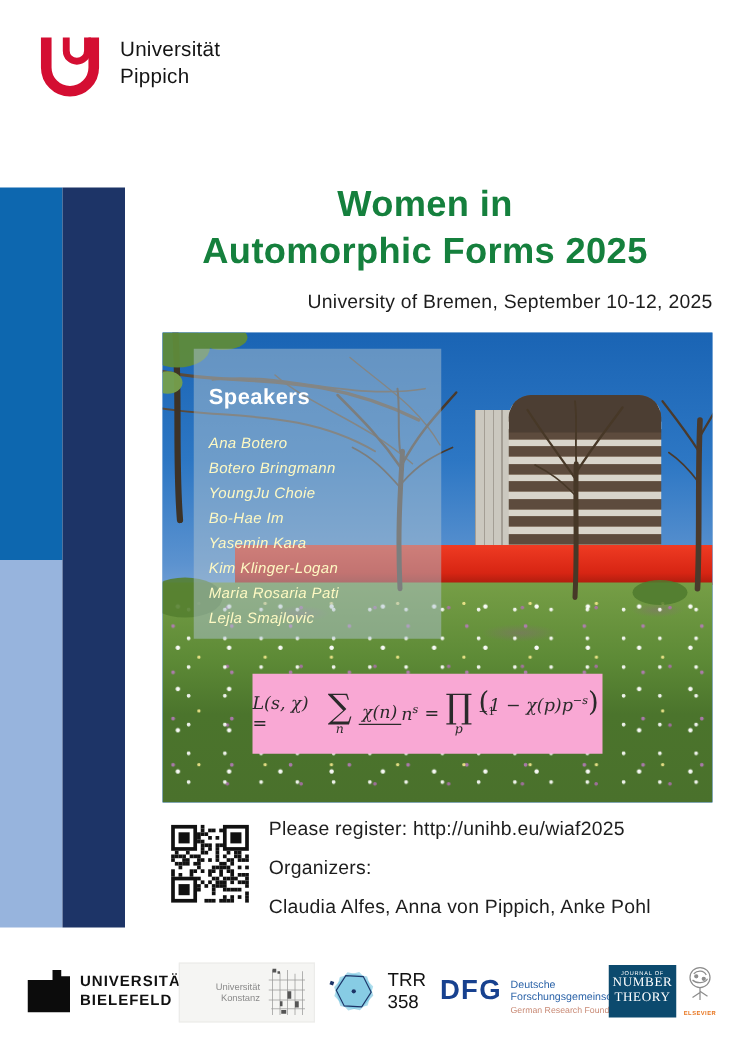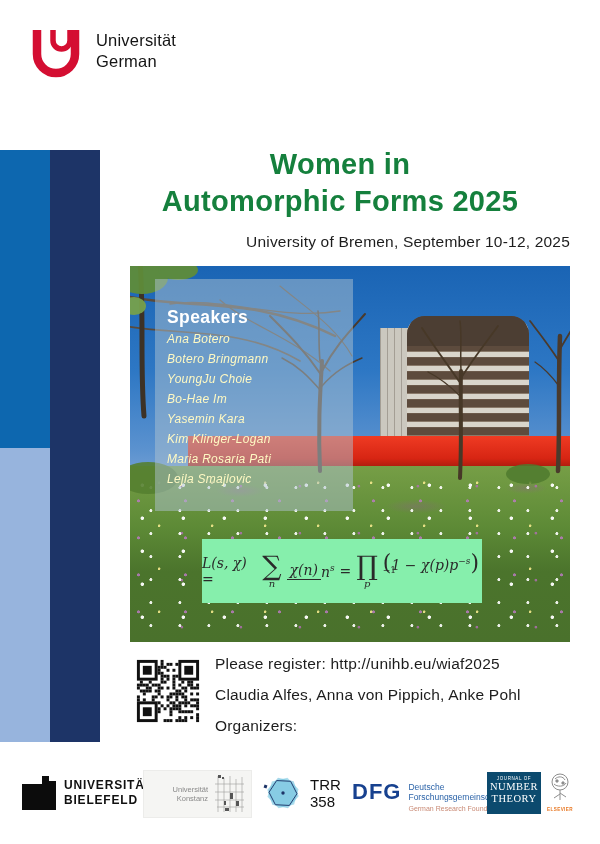--- a/index.html
+++ b/index.html
@@ -48,24 +48,24 @@
       radial-gradient(circle at 88% 30%,rgba(178,110,180,.8) 1.1px,transparent 1.7px);
     background-size:41px 33px,29px 23px,53px 43px,47px 37px,59px 47px;}
   .violet-patch{position:absolute;left:0;top:204px;width:440px;height:52px;
     background-image:radial-gradient(ellipse 34px 9px at 25% 40%,rgba(150,85,150,.35),transparent 70%),
       radial-gradient(ellipse 44px 10px at 65% 70%,rgba(150,85,150,.3),transparent 70%),
       radial-gradient(ellipse 30px 8px at 90% 35%,rgba(150,85,150,.3),transparent 70%);}
   .trees-svg{position:absolute;left:0;top:0;width:440px;height:376px;}
 
   .overlay{position:absolute;left:25px;top:13px;width:198px;height:232px;
            background:rgba(173,194,208,.5);padding:28px 0 0 12px;box-sizing:border-box;}
-  .speakers-heading{color:#fff;font-size:17.5px;font-weight:700;letter-spacing:.4px;margin:0 0 1px 0;}
+  .speakers-heading{color:#fff;font-size:17.5px;font-weight:700;letter-spacing:.4px;margin:0 0 16px 0;}
   .speaker-name{color:#fef9c3;font-size:12px;font-weight:500;line-height:20px;letter-spacing:.3px;white-space:nowrap;font-style:italic;}
 
-  .formula-box{position:absolute;left:72px;top:273px;width:280px;height:64px;background:#86efac;
+  .formula-box{position:absolute;left:72px;top:273px;width:280px;height:64px;background:#f9a8d4;
                display:flex;align-items:center;justify-content:center;gap:5px;
                font-family:"DejaVu Serif",serif;font-size:14px;color:#2a2a2a;}
   .f-it{font-style:italic;}
   .f-op-col{display:inline-flex;flex-direction:column;align-items:center;line-height:1;}
   .f-op{font-size:27px;font-style:normal;line-height:24px;}
   .f-sub{font-size:10px;font-style:italic;margin-top:1px;}
   .f-frac{display:inline-flex;flex-direction:row;align-items:center;line-height:1.15;}
   .f-num{border-bottom:1px solid #2a2a2a;padding:0 3px 1px;}
   .f-den{padding-top:1px;}
   .formula-box sup{font-size:9px;}
@@ -102,21 +102,21 @@
 </head>
 <body>
 
 <div class="abs brand">
   <svg class="brand-logo" viewBox="0 0 52 50">
     <path d="M7 2 V26 A19 19 0 0 0 45 26 V2" fill="none" stroke="#d40e32" stroke-width="8.5"></path>
     <path d="M23 2 V12.5 A8.5 8.5 0 0 0 40 12.5 V2" fill="none" stroke="#d40e32" stroke-width="5.5"></path>
   </svg>
   <div class="brand-text">
     <div>Universität</div>
-    <div>German</div>
+    <div>Pippich</div>
   </div>
 </div>
 
 <div class="bar bar-blue"></div>
 <div class="bar bar-light"></div>
 <div class="bar bar-navy"></div>
 
 <div class="abs title-wrap">
   <div class="title-line">Women in</div>
   <div class="title-line">Automorphic Forms 2025</div>
@@ -353,22 +353,22 @@
     <rect x="4" y="4" width="3" height="3" fill="#111"></rect>
     <rect x="16" y="2" width="7" height="7" fill="#111"></rect>
     <rect x="17" y="3" width="5" height="5" fill="#fff"></rect>
     <rect x="18" y="4" width="3" height="3" fill="#111"></rect>
     <rect x="2" y="16" width="7" height="7" fill="#111"></rect>
     <rect x="3" y="17" width="5" height="5" fill="#fff"></rect>
     <rect x="4" y="18" width="3" height="3" fill="#111"></rect>
   </svg>
 <div class="abs register">
   <div class="line">Please register: http://unihb.eu/wiaf2025</div>
+  <div class="line">Organizers:</div>
   <div class="line">Claudia Alfes, Anna von Pippich, Anke Pohl</div>
-  <div class="line">Organizers:</div>
 </div>
 
 <div class="abs logo-bielefeld">
   <svg width="34" height="34" viewBox="0 0 34 34">
     <path d="M0 8 H20 V0 H27 V5 H34 V34 H0 Z" fill="#0c0c0c"></path>
   </svg>
   <div class="bielefeld-text">
     <div>UNIVERSITÄT</div>
     <div>BIELEFELD</div>
   </div>

